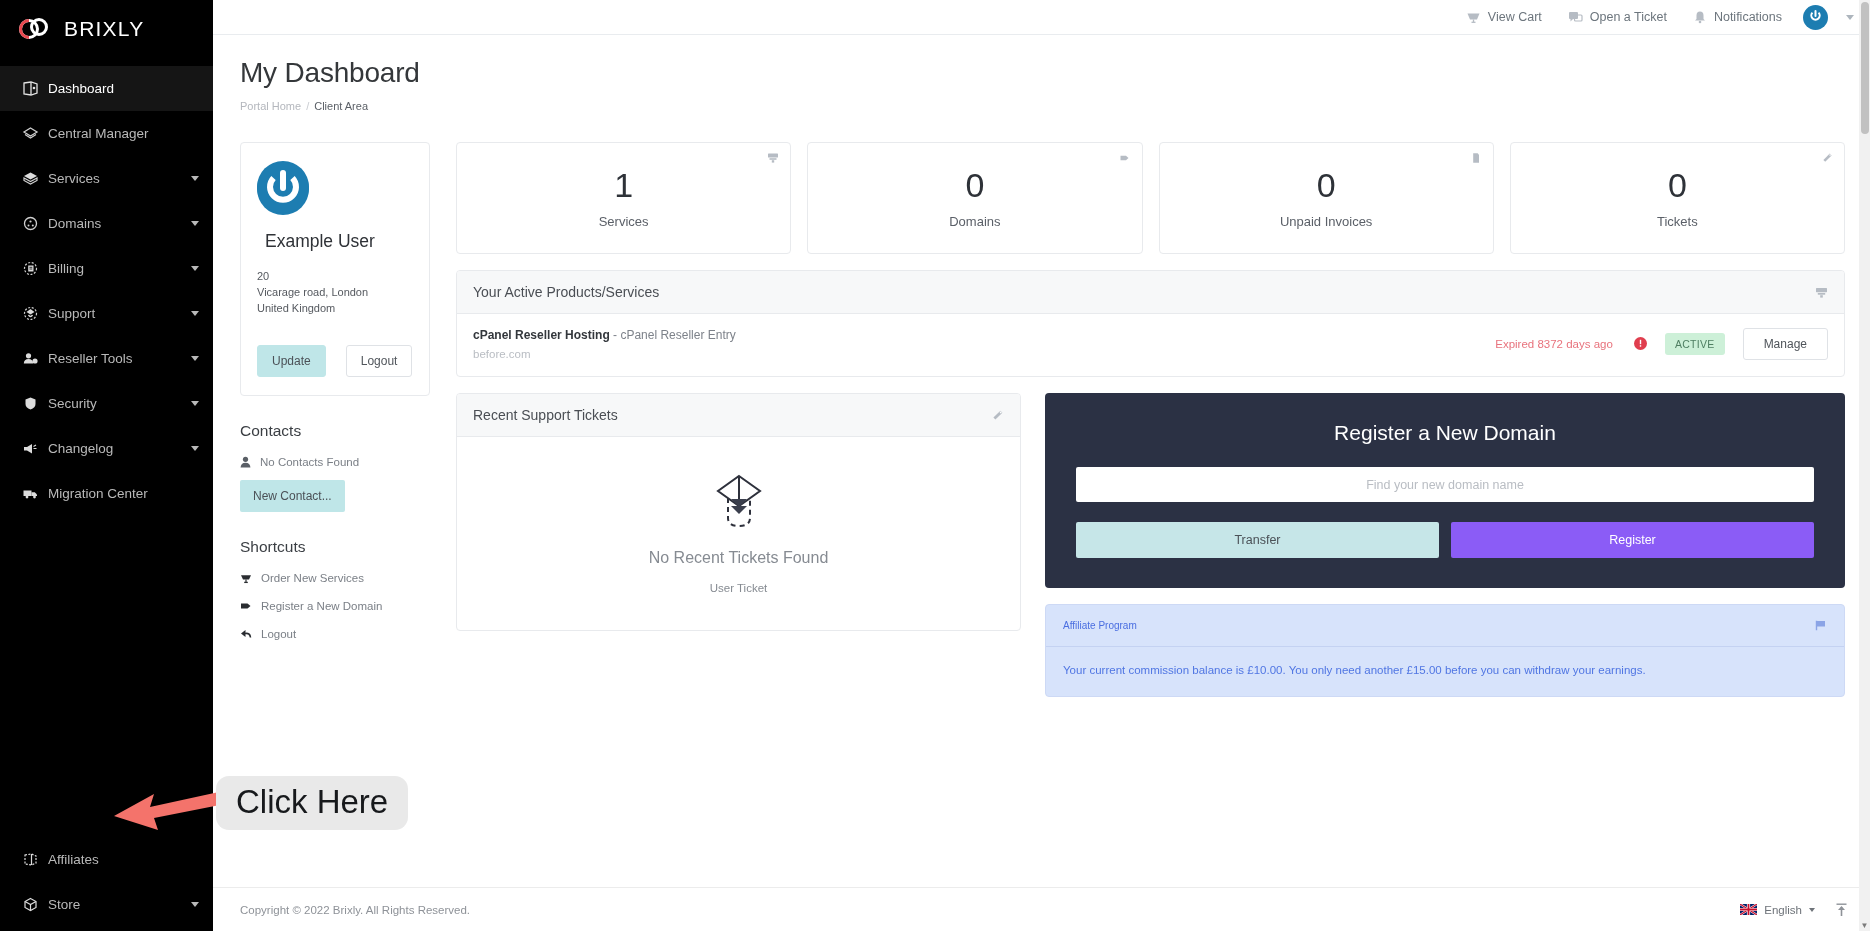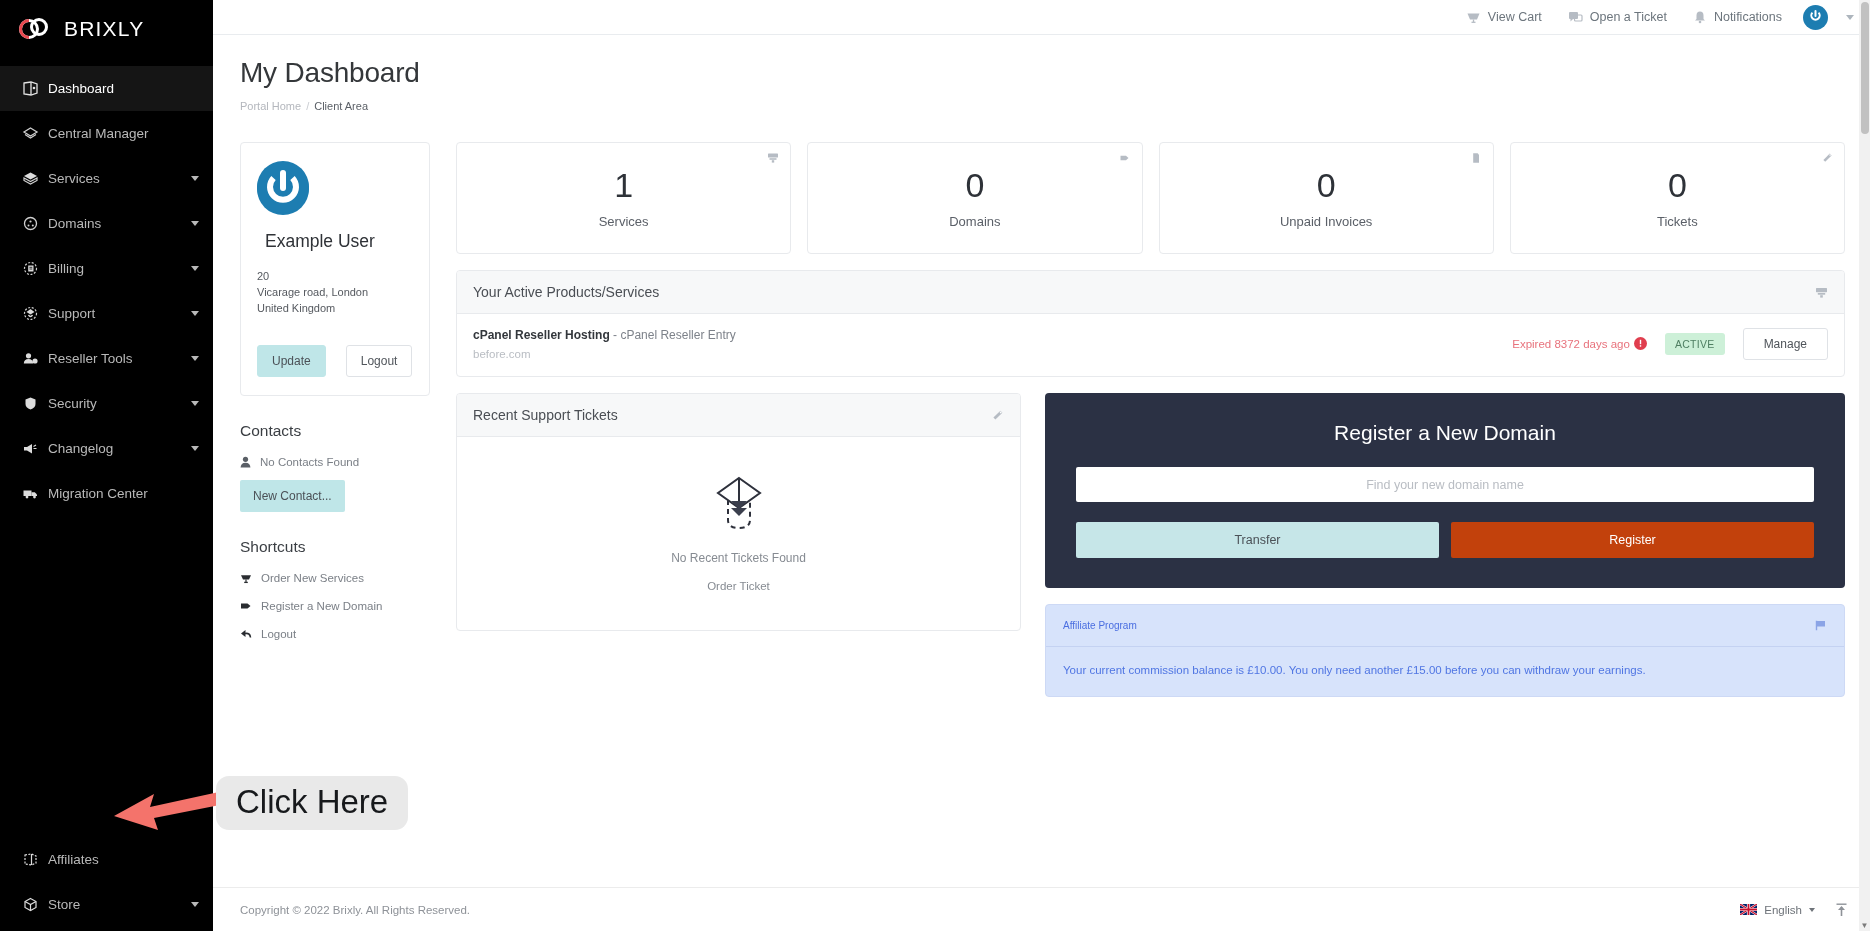--- a/index.html
+++ b/index.html
@@ -148,41 +148,41 @@
 
   .service-row {
     display: flex; align-items: center; padding: 14px 0 16px 0;
   }
   .service-info { flex: 1; }
   .service-name { font-size: 12px; color: #33373c; }
   .service-name b { font-weight: 700; }
   .service-name span.sub { color: #7d828a; font-weight: 400; }
   .service-domain { margin-top: 6px; font-size: 11.5px; color: #b9bdc3; }
   .service-right { display: flex; align-items: center; gap: 18px; }
-  .expired { font-size: 11.5px; color: #e8737d; display: flex; align-items: center; gap: 4px; }
+  .expired { font-size: 11.5px; color: #e8737d; display: flex; align-items: center; gap: 21px; }
   .badge-active {
     background: #cdf0d8; color: #4f7f62; font-size: 10.5px; padding: 5px 10px;
     border-radius: 3px; letter-spacing: 0.3px;
   }
   .btn-manage {
     border: 1px solid #dfe2e6; background: #fff; color: #4f545a; font-size: 12px;
     padding: 8px 20px; border-radius: 3px; cursor: pointer;
   }
 
   .lower { display: flex; gap: 24px; margin-top: 16px; align-items: flex-start; }
   .lower-left { width: 565px; min-width: 565px; }
   .lower-right { flex: 1; }
 
   .panel-tickets { margin-top: 0; }
   .empty {
     height: 193px; display: flex; flex-direction: column;
     align-items: center; justify-content: center;
   }
   .empty-ico { margin-bottom: 14px; }
-  .empty-t1 { font-size: 12px; color: #868b92; }
+  .empty-t1 { font-size: 16px; color: #868b92; }
   .empty-t2 { font-size: 11.5px; color: #868b92; margin-top: 15px; cursor: pointer; }
 
   
   .domain-box {
     background: #2b3144; border-radius: 4px; padding: 28px 31px 30px 31px;
   }
   .domain-title {
     color: #ffffff; font-size: 21px; text-align: center; font-weight: 400;
   }
   .domain-input {
@@ -190,21 +190,21 @@
     background: #fff; text-align: center; font-size: 12.5px; color: #4a4e54;
     font-family: "Liberation Sans", sans-serif; outline: none;
   }
   .domain-input::placeholder { color: #b9bdc3; }
   .domain-btns { margin-top: 20px; display: flex; gap: 12px; }
   .domain-btns > div {
     flex: 1; text-align: center; font-size: 12.5px; padding: 11px 0;
     border-radius: 2px; cursor: pointer;
   }
   .btn-transfer { background: #c6e6e8; color: #4b5157; }
-  .btn-register { background: #c2410c; color: #ffffff; }
+  .btn-register { background: #8b5cf6; color: #ffffff; }
 
   
   .affiliate {
     margin-top: 16px; background: #d7e3fb; border-radius: 4px; overflow: hidden;
     border: 1px solid #cdd9f5;
   }
   .aff-head {
     padding: 14px 17px; display: flex; align-items: center; justify-content: space-between;
     border-bottom: 1px solid #c4d2f2;
   }
@@ -623,21 +623,21 @@
                   <span class="empty-ico">
                     <svg width="56" height="58" viewBox="0 0 56 58">
                       <path d="M28 3 L49 18 L28 33 L7 18 Z" fill="none" stroke="#2e313c" stroke-width="2"></path>
                       <path d="M28 3 L28 33" stroke="#2e313c" stroke-width="2"></path>
                       <path d="M17 25 L17 45 Q17 53 28 53 Q39 53 39 45 L39 25" fill="none" stroke="#2e313c" stroke-width="2" stroke-dasharray="5 4"></path>
                       <path d="M20 26 L36 26 L28 34 Z" fill="#3b3f4d"></path>
                       <path d="M20 33 L36 33 L28 41 Z" fill="#3b3f4d"></path>
                     </svg>
                   </span>
                   <div class="empty-t1">No Recent Tickets Found</div>
-                  <div class="empty-t2">Order Ticket</div>
+                  <div class="empty-t2">User Ticket</div>
                 </div>
               </div>
             </div>
 
             <div class="lower-right">
               <div class="domain-box">
                 <div class="domain-title">Register a New Domain</div>
                 <input class="domain-input" type="text" placeholder="Find your new domain name" style="">
                 <div class="domain-btns">
                   <div class="btn-transfer">Transfer</div>

